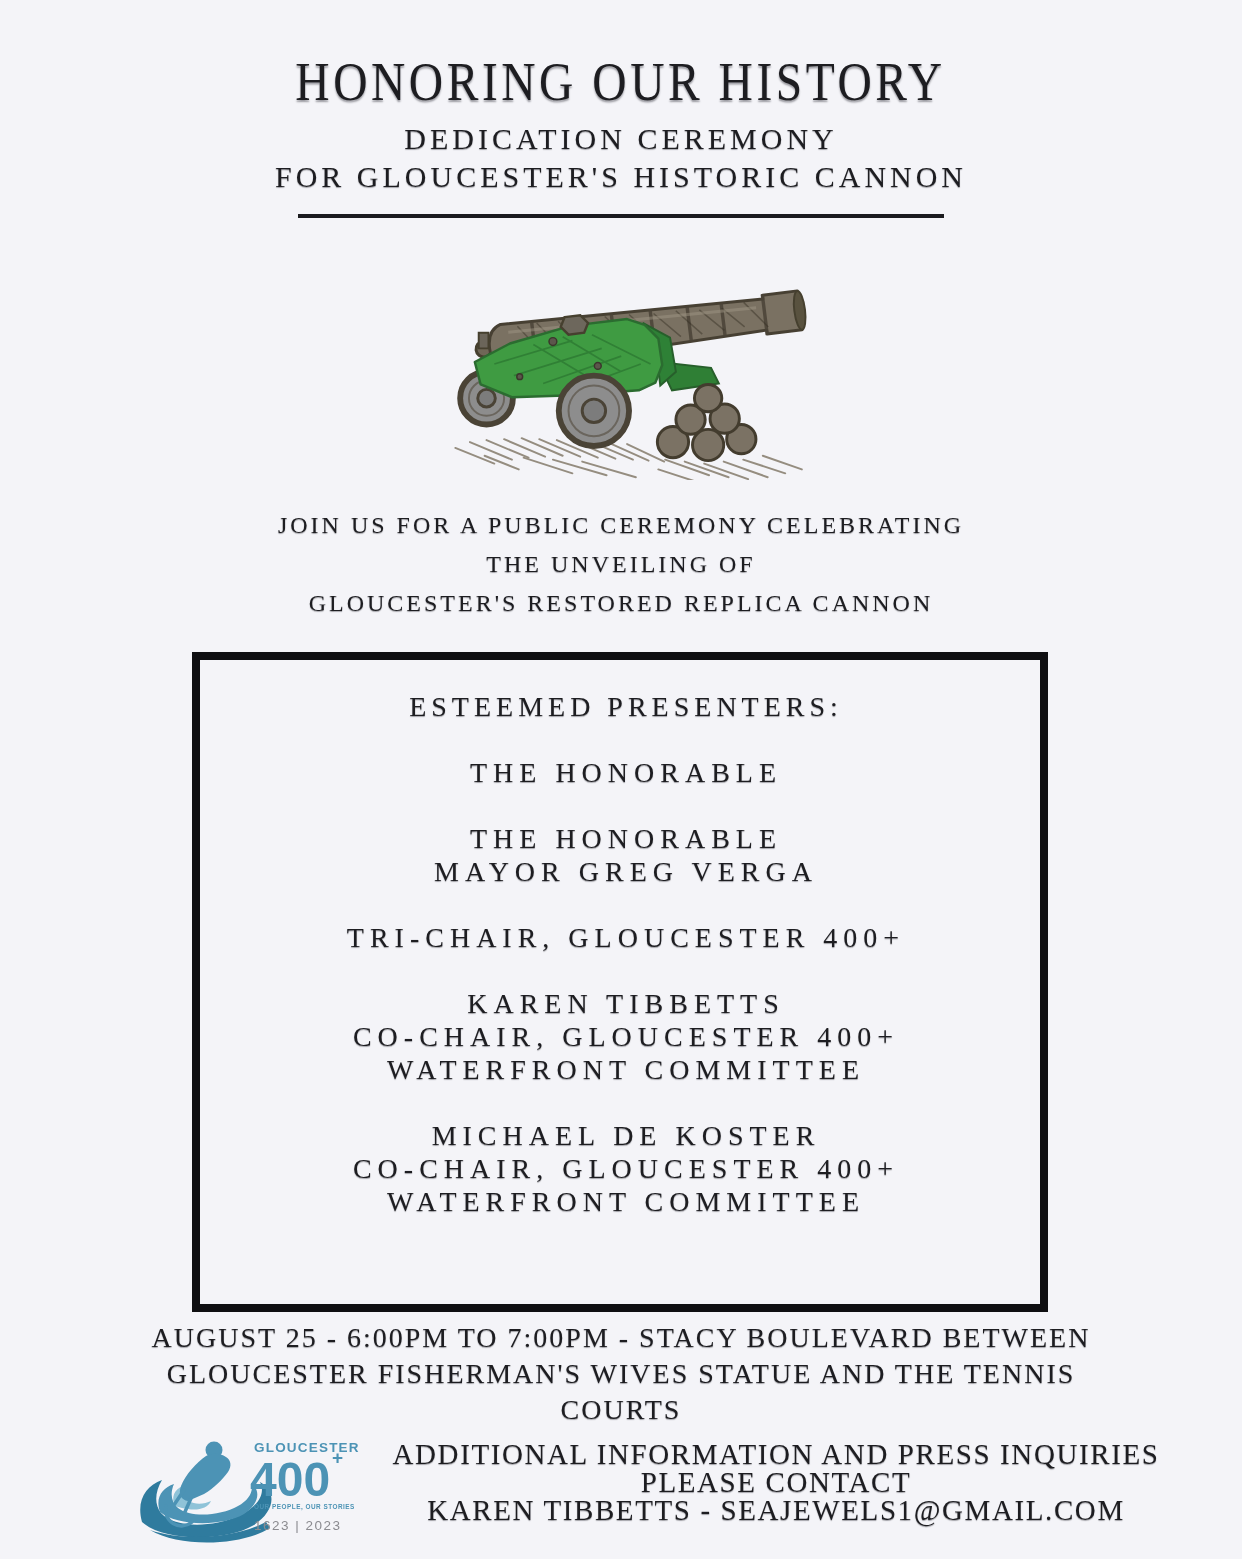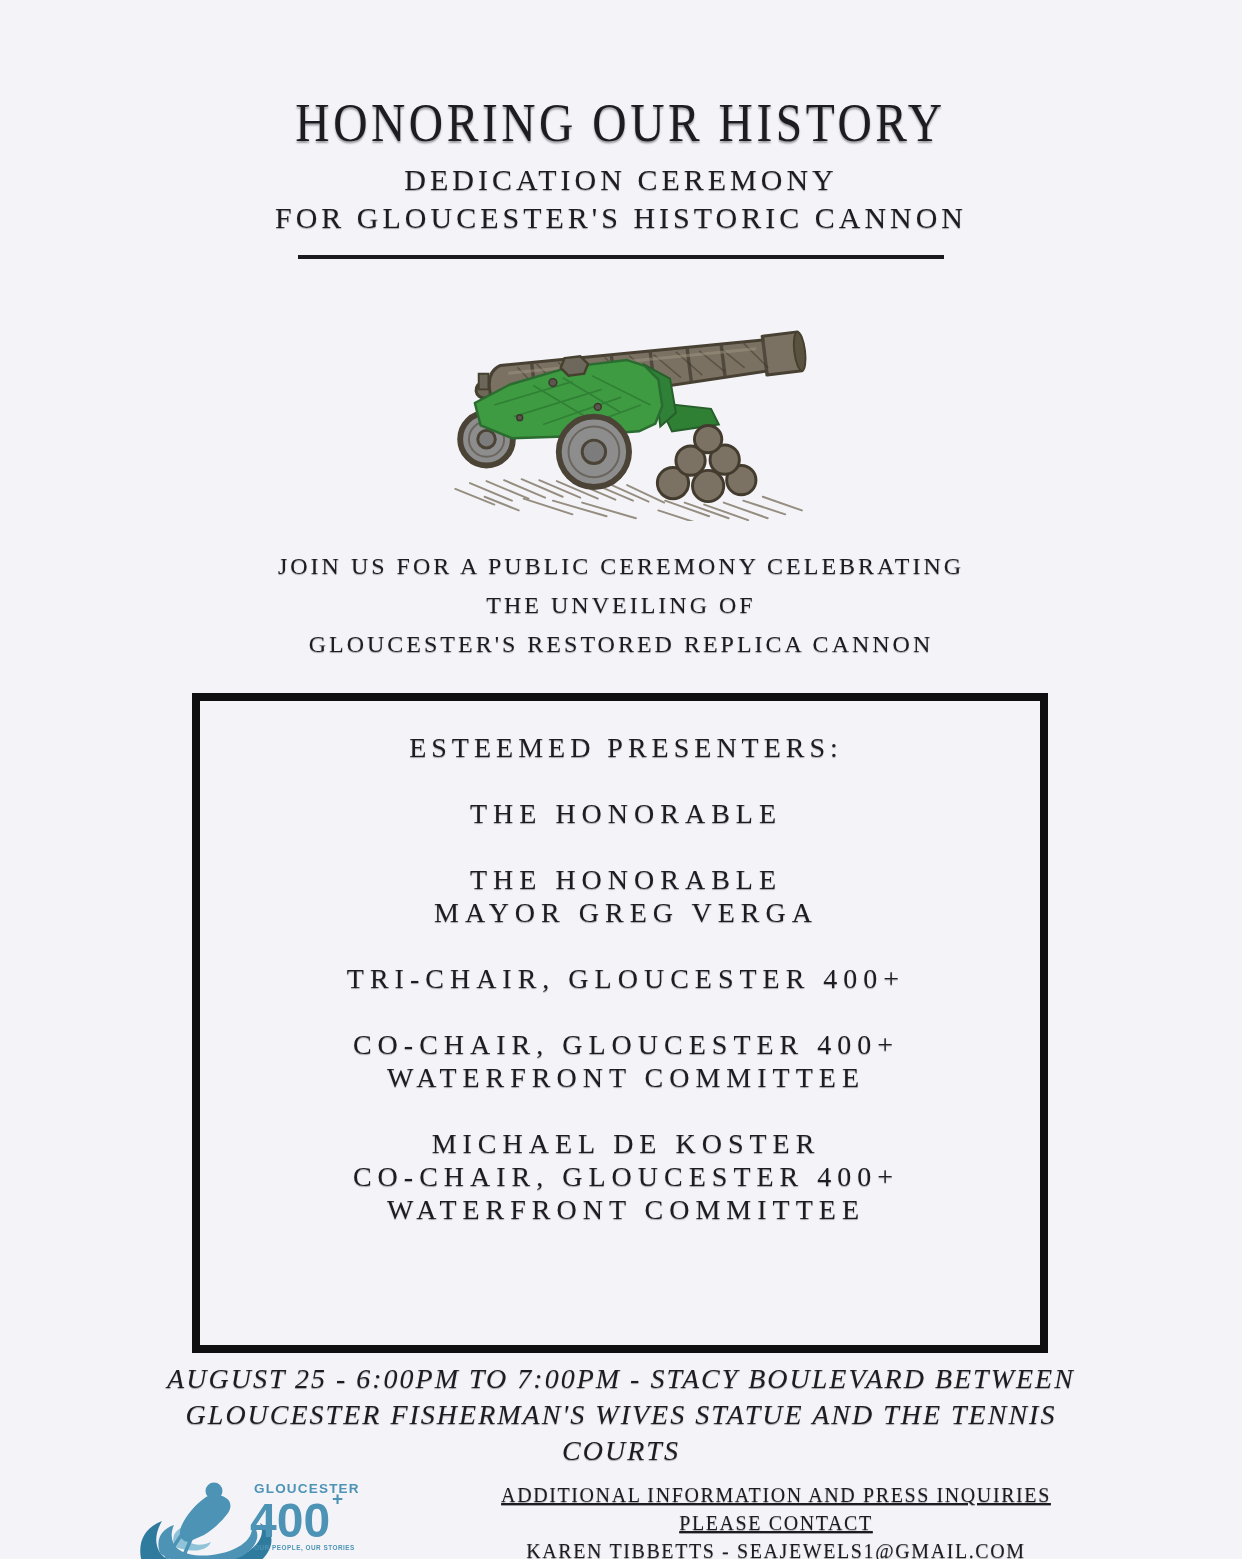--- a/index.html
+++ b/index.html
@@ -7,21 +7,21 @@
   .flyer{
     position:relative;
     width:1242px;height:1559px;
     background:#f4f4f8;
     overflow:hidden;
     font-family:"Liberation Serif", serif;
     color:#1d1d21;
   }
   .caps{text-transform:uppercase;white-space:nowrap;}
   .center{text-align:center;}
-  .abs{position:absolute;margin-top:41px;}
+  .abs{position:absolute;}
   .shadow-strong{text-shadow:0 2px 2px rgba(20,20,30,.40);}
   .shadow-soft{text-shadow:0 1px 1px rgba(20,20,30,.38);}
 
   .title{
     top:50px;left:0;width:1242px;
     font-size:54px;line-height:64px;letter-spacing:4px;
   }
   .title span{display:inline-block;transform:scaleX(.88);transform-origin:center;}
   .subtitle{
     top:120px;left:0;width:1242px;
@@ -48,28 +48,28 @@
   .presenters-heading{
     margin-top:30px;
     font-size:28px;line-height:33px;letter-spacing:5px;
   }
   .presenter-group{margin-top:33px;}
   .presenter-line{
     font-size:28px;line-height:33px;letter-spacing:6px;
   }
   .event{
     top:1320px;left:0;width:1242px;
-    font-size:28px;line-height:36px;letter-spacing:2px;font-style:italic;
+    font-size:28px;line-height:36px;letter-spacing:2px;
   }
   .logo-wrap{
     top:1430px;left:136px;width:228px;height:124px;
   }
   .contact{
     top:1440px;left:370px;width:812px;
-    font-size:20px;line-height:28px;letter-spacing:1.6px;text-decoration:underline;
+    font-size:29px;line-height:28px;letter-spacing:1.6px;
   }
 </style>
 </head>
 <body>
 
 <div class="flyer">
 
   <div class="abs title center caps shadow-strong">
     <span>HONORING OUR HISTORY</span>
   </div>
@@ -182,20 +182,21 @@
     <div class="presenter-group">
       <div class="presenter-line caps shadow-soft">THE HONORABLE</div>
       <div class="presenter-line caps shadow-soft">MAYOR GREG VERGA</div>
     </div>
 
     <div class="presenter-group">
       <div class="presenter-line caps shadow-soft">TRI-CHAIR, GLOUCESTER 400+</div>
     </div>
 
     <div class="presenter-group">
+      <div class="presenter-line caps shadow-soft">KAREN TIBBETTS</div>
       <div class="presenter-line caps shadow-soft">CO-CHAIR, GLOUCESTER 400+</div>
       <div class="presenter-line caps shadow-soft">WATERFRONT COMMITTEE</div>
     </div>
 
     <div class="presenter-group">
       <div class="presenter-line caps shadow-soft">MICHAEL DE KOSTER</div>
       <div class="presenter-line caps shadow-soft">CO-CHAIR, GLOUCESTER 400+</div>
       <div class="presenter-line caps shadow-soft">WATERFRONT COMMITTEE</div>
     </div>
   </div>

